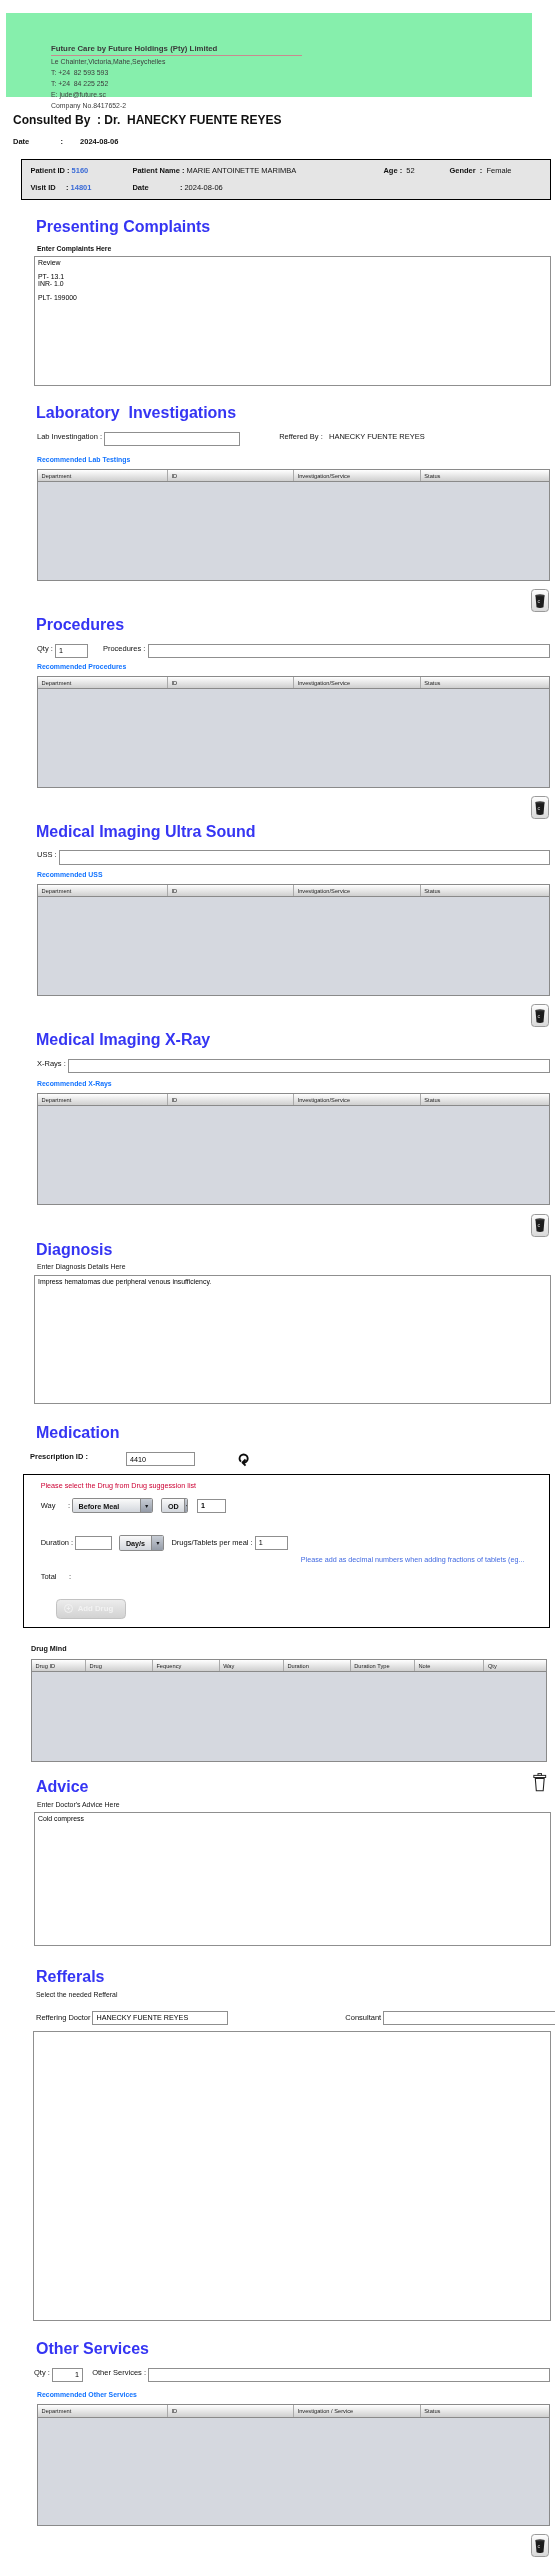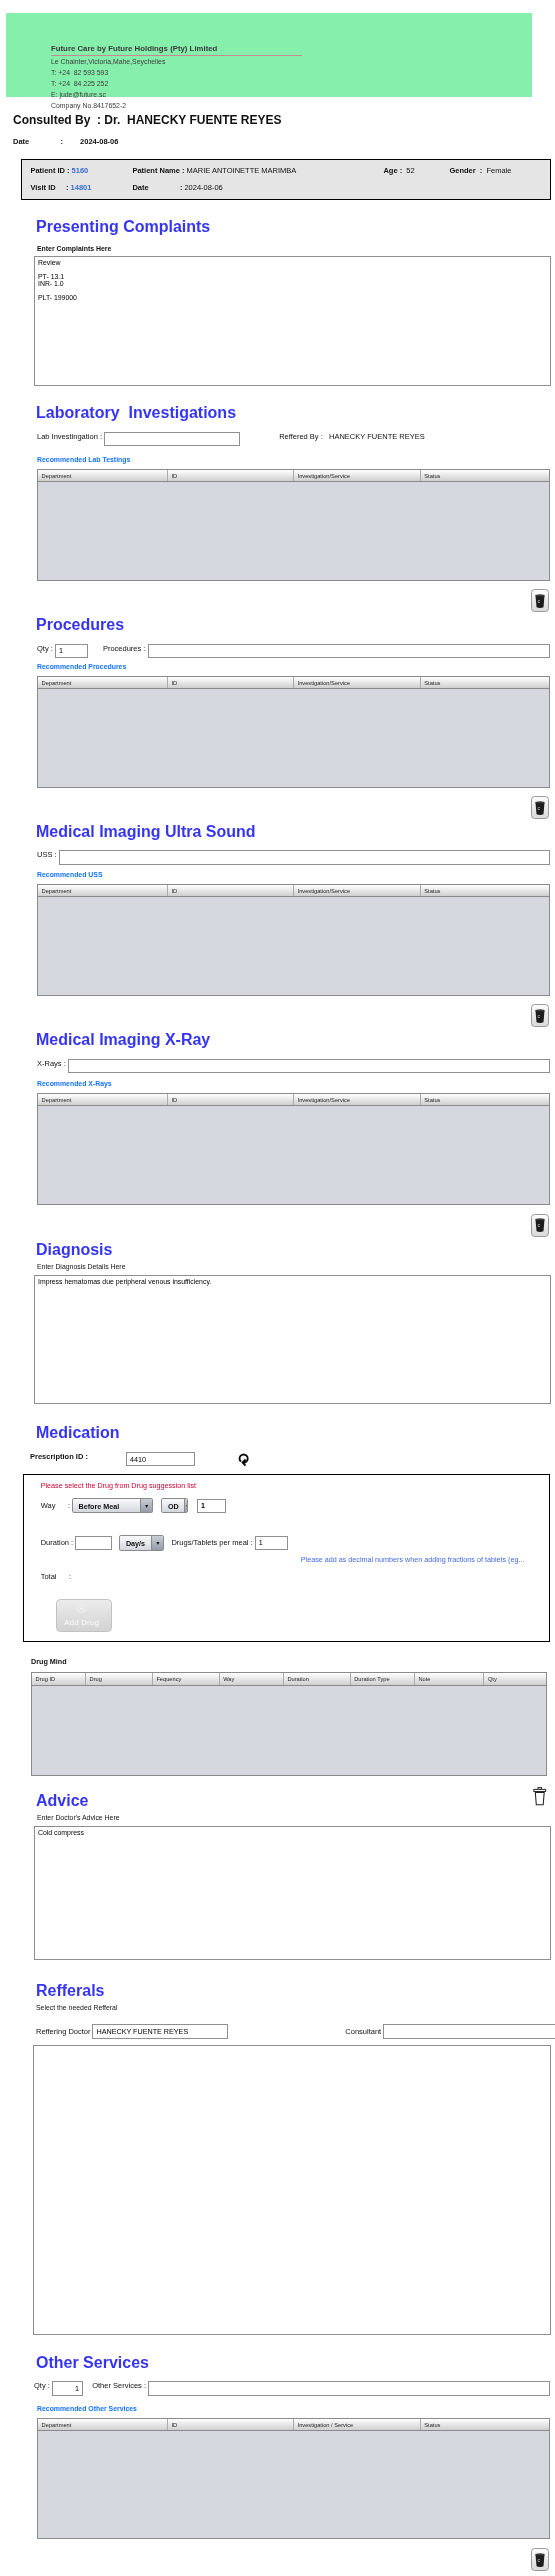--- a/index.html
+++ b/index.html
@@ -144,21 +144,21 @@
   }
   .note-blue {
     color: #4169e1; font-size: 7.2px; white-space: nowrap;
     overflow: hidden; flex: 1; margin-left: 13px; margin-top: 33px;
   }
   .add-drug-btn {
     display: inline-flex; align-items: center; gap: 4.8px;
     margin: 18px 0 0 15px;
     background: linear-gradient(#ececec, #d2d2d2);
     border: 0.6px solid #c2c2c2; border-radius: 4.2px;
-    padding: 4.2px 12px 4.2px 7.2px; cursor: default; flex-direction: column;
+    padding: 4.2px 12px 4.2px 7.2px; cursor: default;
   }
   .add-circle {
     width: 9px; height: 9px; border: 1.2px solid #f2f2f2; border-radius: 50%;
     color: #f2f2f2; font-size: 6.6px; font-weight: bold;
     display: flex; align-items: center; justify-content: center; line-height: 1;
   }
   .add-drug-txt { color: #f2f2f2; font-weight: bold; font-size: 7.8px; }
 
   .drug-list-lbl { margin: 15.5px 0 0 31px; font-weight: bold; font-size: 7.2px; }
   .drug-table { margin: 6px 0 0 31px; width: 516px; }

